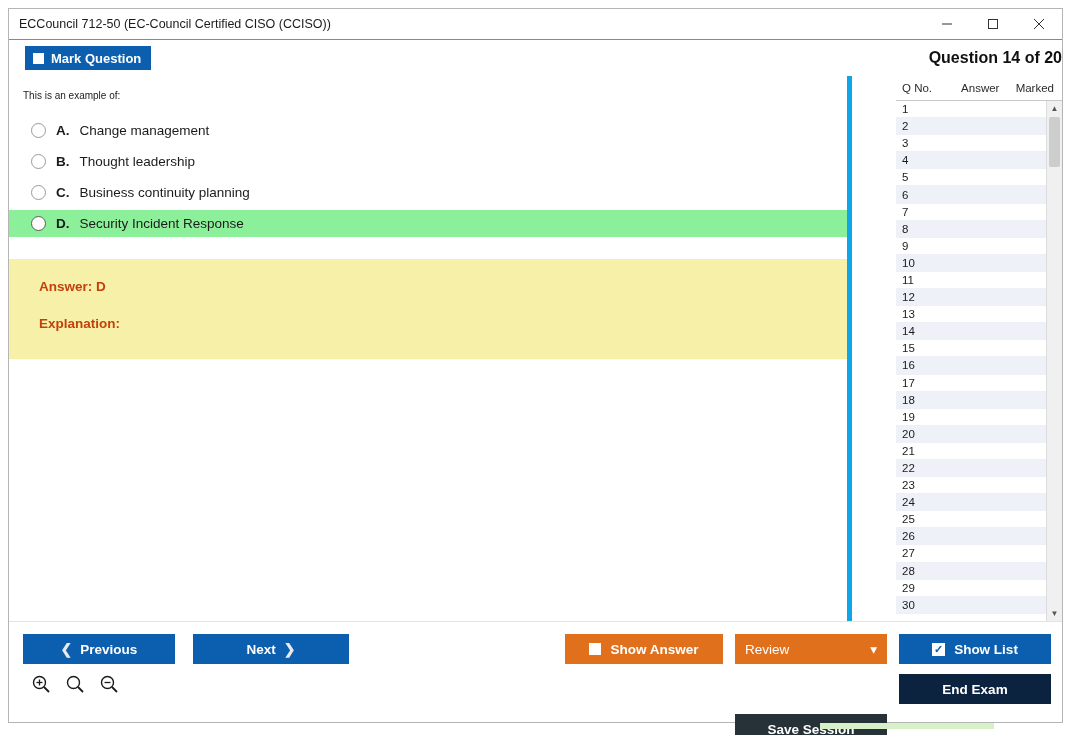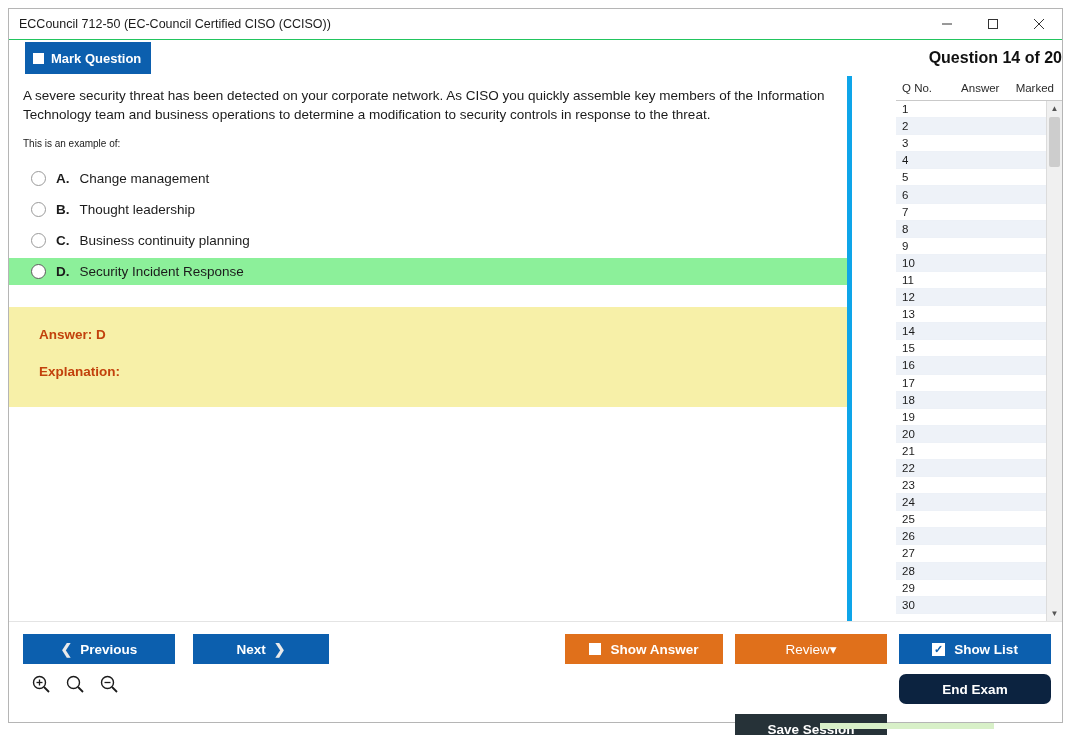--- a/index.html
+++ b/index.html
@@ -62,21 +62,21 @@
     display: flex;
     align-items: center;
     background: #ffffff;
   }
   .mark-question {
     margin-left: 16px;
     background: #0c5fae;
     color: #ffffff;
     font-size: 13px;
     font-weight: bold;
-    height: 32px;
+    height: 24px;
     padding: 0 10px 0 8px;
     display: flex;
     align-items: center;
     gap: 7px;
     border: none;
     cursor: pointer;
     text-align: center;
   }
   .mark-box {
     width: 11px;
@@ -257,21 +257,21 @@
     top: 12px;
     width: 152px;
     height: 30px;
     background: #0c5fae;
     gap: 8px;
   }
   .btn-next {
     position: absolute;
     left: 184px;
     top: 12px;
-    width: 136px;
+    width: 156px;
     height: 30px;
     background: #0c5fae;
     gap: 8px;
   }
   .chev { font-size: 14px; color: #eaeaea; }
   .btn-show-answer {
     position: absolute;
     left: 556px;
     top: 12px;
     width: 158px;
@@ -284,21 +284,21 @@
     height: 12px;
     background: #ffffff;
   }
   .btn-review {
     position: absolute;
     left: 726px;
     top: 12px;
     width: 152px;
     height: 30px;
     background: #e0701b;
-    justify-content: center;
+    justify-content: space-between;
     padding: 0 10px;
     font-weight: normal;
   }
   .btn-show-list {
     position: absolute;
     left: 890px;
     top: 12px;
     width: 152px;
     height: 30px;
     background: #0c5fae;
@@ -324,21 +324,20 @@
     background: #263238;
     margin-top: 40px;
   }
   .btn-end {
     position: absolute;
     left: 890px;
     top: 52px;
     width: 152px;
     height: 30px;
     background: #0c2340;
-    border-radius: 7px;
   }
   .zoom-tools {
     position: absolute;
     left: 22px;
     top: 52px;
     display: flex;
     gap: 14px;
     align-items: center;
   }
   .zoom-ico { width: 20px; height: 20px; color: #1b1b1b; }
@@ -389,21 +388,20 @@
     <button class="mark-question">
       <span class="mark-box"></span>
       <span>Mark Question</span>
     </button>
     <div class="question-counter">Question 14 of 20</div>
   </div>
 
   <div class="body-area">
 
     <div class="question-pane">
-      <div class="qtext">A severe security threat has been detected on your corporate network. As CISO you quickly assemble key members of the Information Technology team and business operations to determine a modification to security controls in response to the threat.</div>
       <div class="qtext-2">This is an example of:</div>
 
       <div class="options">
         <div class="option-row">
           <span class="radio"></span>
           <span class="opt-letter">A.</span>
           <span>Change management</span>
         </div>
         <div class="option-row">
           <span class="radio"></span>

